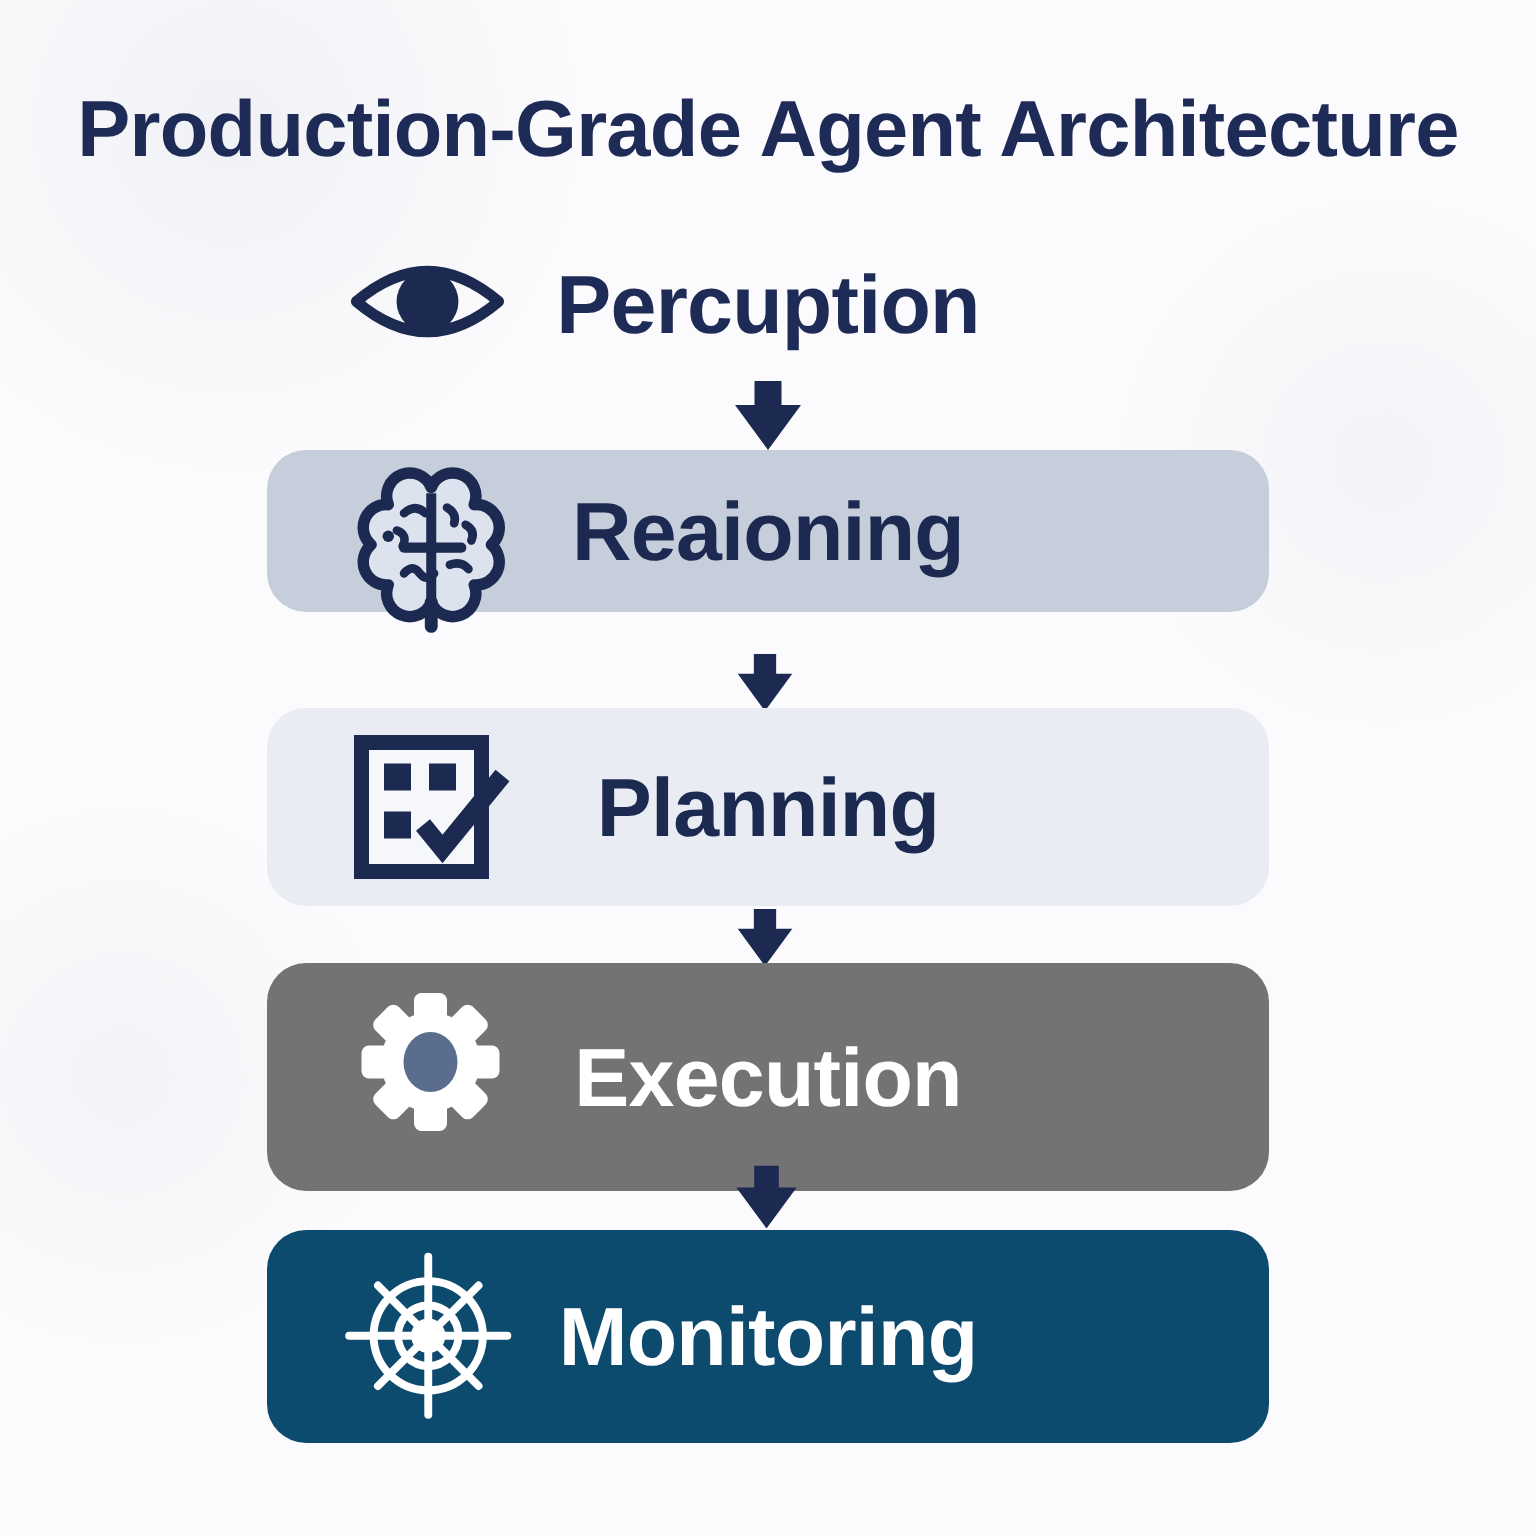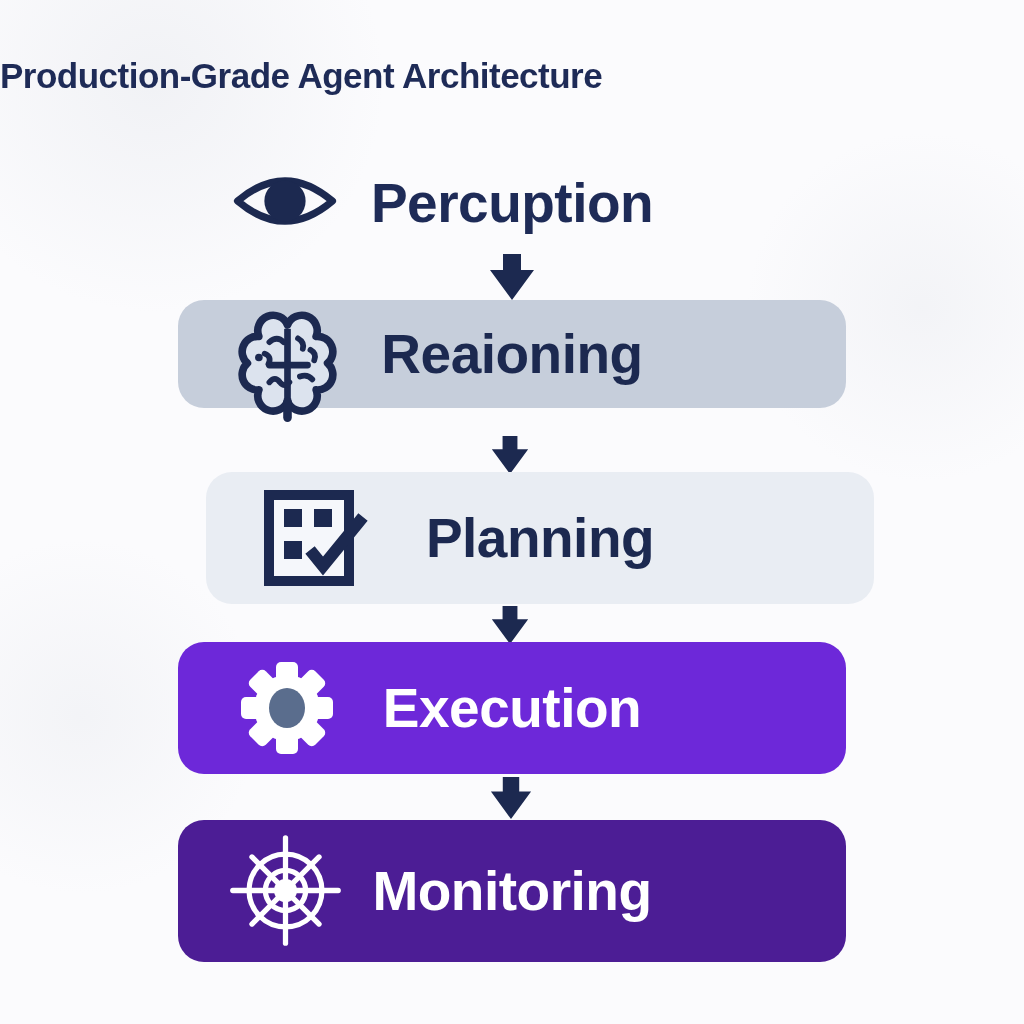--- a/index.html
+++ b/index.html
@@ -10,45 +10,45 @@
       radial-gradient(circle at 90% 30%, rgba(210,214,222,.2), transparent 15%),
       radial-gradient(circle at 8% 70%, rgba(210,214,222,.2), transparent 15%),
       #fbfbfd;
     font-family:"Liberation Sans", sans-serif;
     overflow:hidden;
     position:relative;
   }
   .stage{position:absolute;inset:0;}
   .title{
     position:absolute;top:56px;left:0;width:100%;
-    text-align:left;font-size:35px;font-weight:700;letter-spacing:-0.5px;
+    text-align:center;font-size:53px;font-weight:700;letter-spacing:-0.5px;
     color:#1e2b57;
   }
   .step{
     position:absolute;left:178px;width:668px;border-radius:26px;
     display:flex;align-items:center;
   }
   .step .label{
     position:absolute;left:0;right:0;text-align:center;
     font-size:55px;font-weight:700;letter-spacing:-0.5px;
   }
   .step .icon{position:absolute;display:block;line-height:0;}
   .row-perception{top:158px;height:90px;background:transparent;}
   .row-perception .icon{left:55px;top:10px;}
   .row-perception .label{color:#1e2b57;}
   .box-reasoning{top:300px;height:108px;background:#c6cedb;}
   .box-reasoning .icon{left:57px;top:8px;}
   .box-reasoning .label{color:#1c2950;}
-  .box-planning{top:472px;height:132px;background:#e9edf3;margin-left:28px;}
+  .box-planning{top:472px;height:132px;background:#e9edf3;}
   .box-planning .icon{left:54px;top:16px;}
   .box-planning .label{color:#1c2950;}
-  .box-execution{top:642px;height:132px;background:#6d28d9;}
+  .box-execution{top:642px;height:152px;background:#737373;}
   .box-execution .icon{left:59px;top:16px;}
   .box-execution .label{color:#ffffff;}
-  .box-monitoring{top:820px;height:142px;background:#4c1d95;}
+  .box-monitoring{top:820px;height:142px;background:#0c4a6e;}
   .box-monitoring .icon{left:50px;top:13px;}
   .box-monitoring .label{color:#ffffff;}
   .flow-arrow{position:absolute;left:484px;width:56px;line-height:0;}
   .arrow-1{top:254px;}
   .arrow-2{top:436px;}
   .arrow-3{top:606px;}
   .arrow-4{top:777px;}
 </style>
 </head>
 <body>

